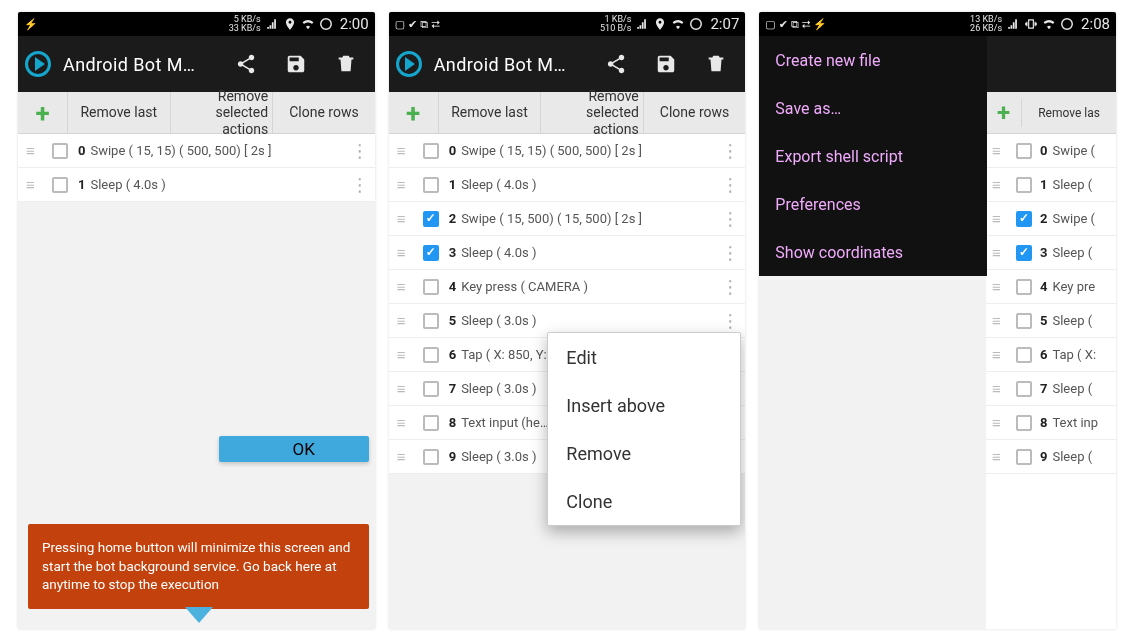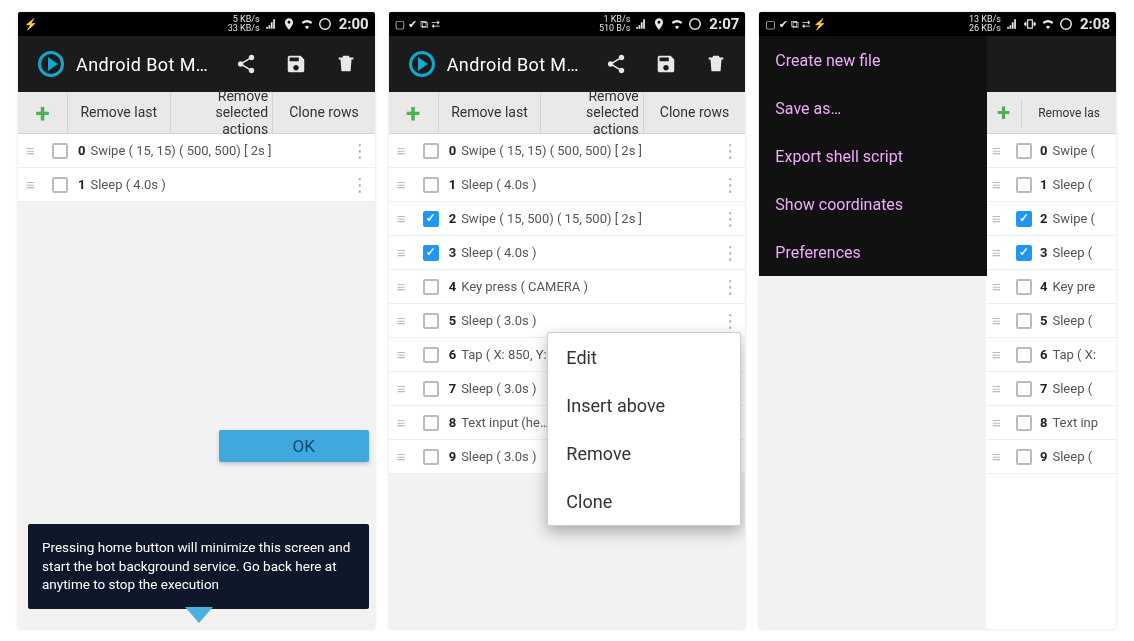--- a/index.html
+++ b/index.html
@@ -28,28 +28,28 @@
     background: #000;
     color: #e6e6e6;
     display: flex;
     align-items: center;
     justify-content: space-between;
     padding: 0 6px;
     font-size: 11px;
   }
   .sb-left, .sb-right { display:flex; align-items:center; gap:3px; }
   .sb-kb { font-size: 9px; line-height: 1; text-align:right; margin-right:2px;}
-  .clock { font-size: 15px; font-weight: 700; margin-left:4px; }
+  .clock { font-size: 15px; font-weight: 400; margin-left:4px; }
   
   .actionbar {
     height: 56px;
     background: #1b1b1b;
     display: flex;
     align-items: center;
-    padding: 0 8px 0 20px;
+    padding: 0 8px 0 7px;
     gap: 8px;
   }
   .app-title {
     color: #fff;
     font-size: 18px;
     font-weight: 400;
     letter-spacing: 0.4px;
     flex: 1;
     white-space: nowrap;
     overflow: hidden;
@@ -142,34 +142,34 @@
   }
   .row-idx { font-weight:700; color:#222; margin-right:5px; }
   .row-text { flex:1; white-space:nowrap; overflow:hidden; text-overflow:ellipsis; }
   .row-menu { width:18px; color:#aaa; font-size:18px; text-align:center;}
   
   .ok-btn {
     position:absolute;
     right:6px;
     bottom:167px;
     width:150px;
-    height:32px;
+    height:26px;
     background:#3fa9de;
-    color:#0c4a6e;
+    color:#000000;
     font-size:17px;
     display:flex;align-items:center;justify-content:center;
     border-radius:2px;
     box-shadow:0 2px 4px rgba(0,0,0,0.2);
     padding-left:20px;
   }
   .tip {
     position:absolute;
     left:10px; right:6px;
     bottom:20px;
-    background:#0f172a;
+    background:#c2410c;
     color:#fff;
     font-size:13.5px;
     line-height:1.35;
     padding:14px 14px 16px;
     border-radius:2px;
   }
   .tip::after{
     content:"";
     position:absolute;
     bottom:-14px;
@@ -509,22 +509,22 @@
         <svg width="22" height="22" viewBox="0 0 24 24">
           <use href="#ico-trash"></use>
         </svg>
       </div>
   </div>
 
   <div class="overflow" id="ovm">
       <div class="ov-item">Create new file</div>
       <div class="ov-item">Save as…</div>
       <div class="ov-item">Export shell script</div>
+      <div class="ov-item">Preferences</div>
       <div class="ov-item">Show coordinates</div>
-      <div class="ov-item">Preferences</div>
     </div>
 
   <div class="sliver">
     <div class="sliv-ab"></div>
     <div class="sliv-tb">
       <div class="sliv-add">+</div>
       <div class="sliv-btn">Remove las</div>
     </div>
     <div class="sliv-rows" id="rows3">
         <div class="sliv-row">

